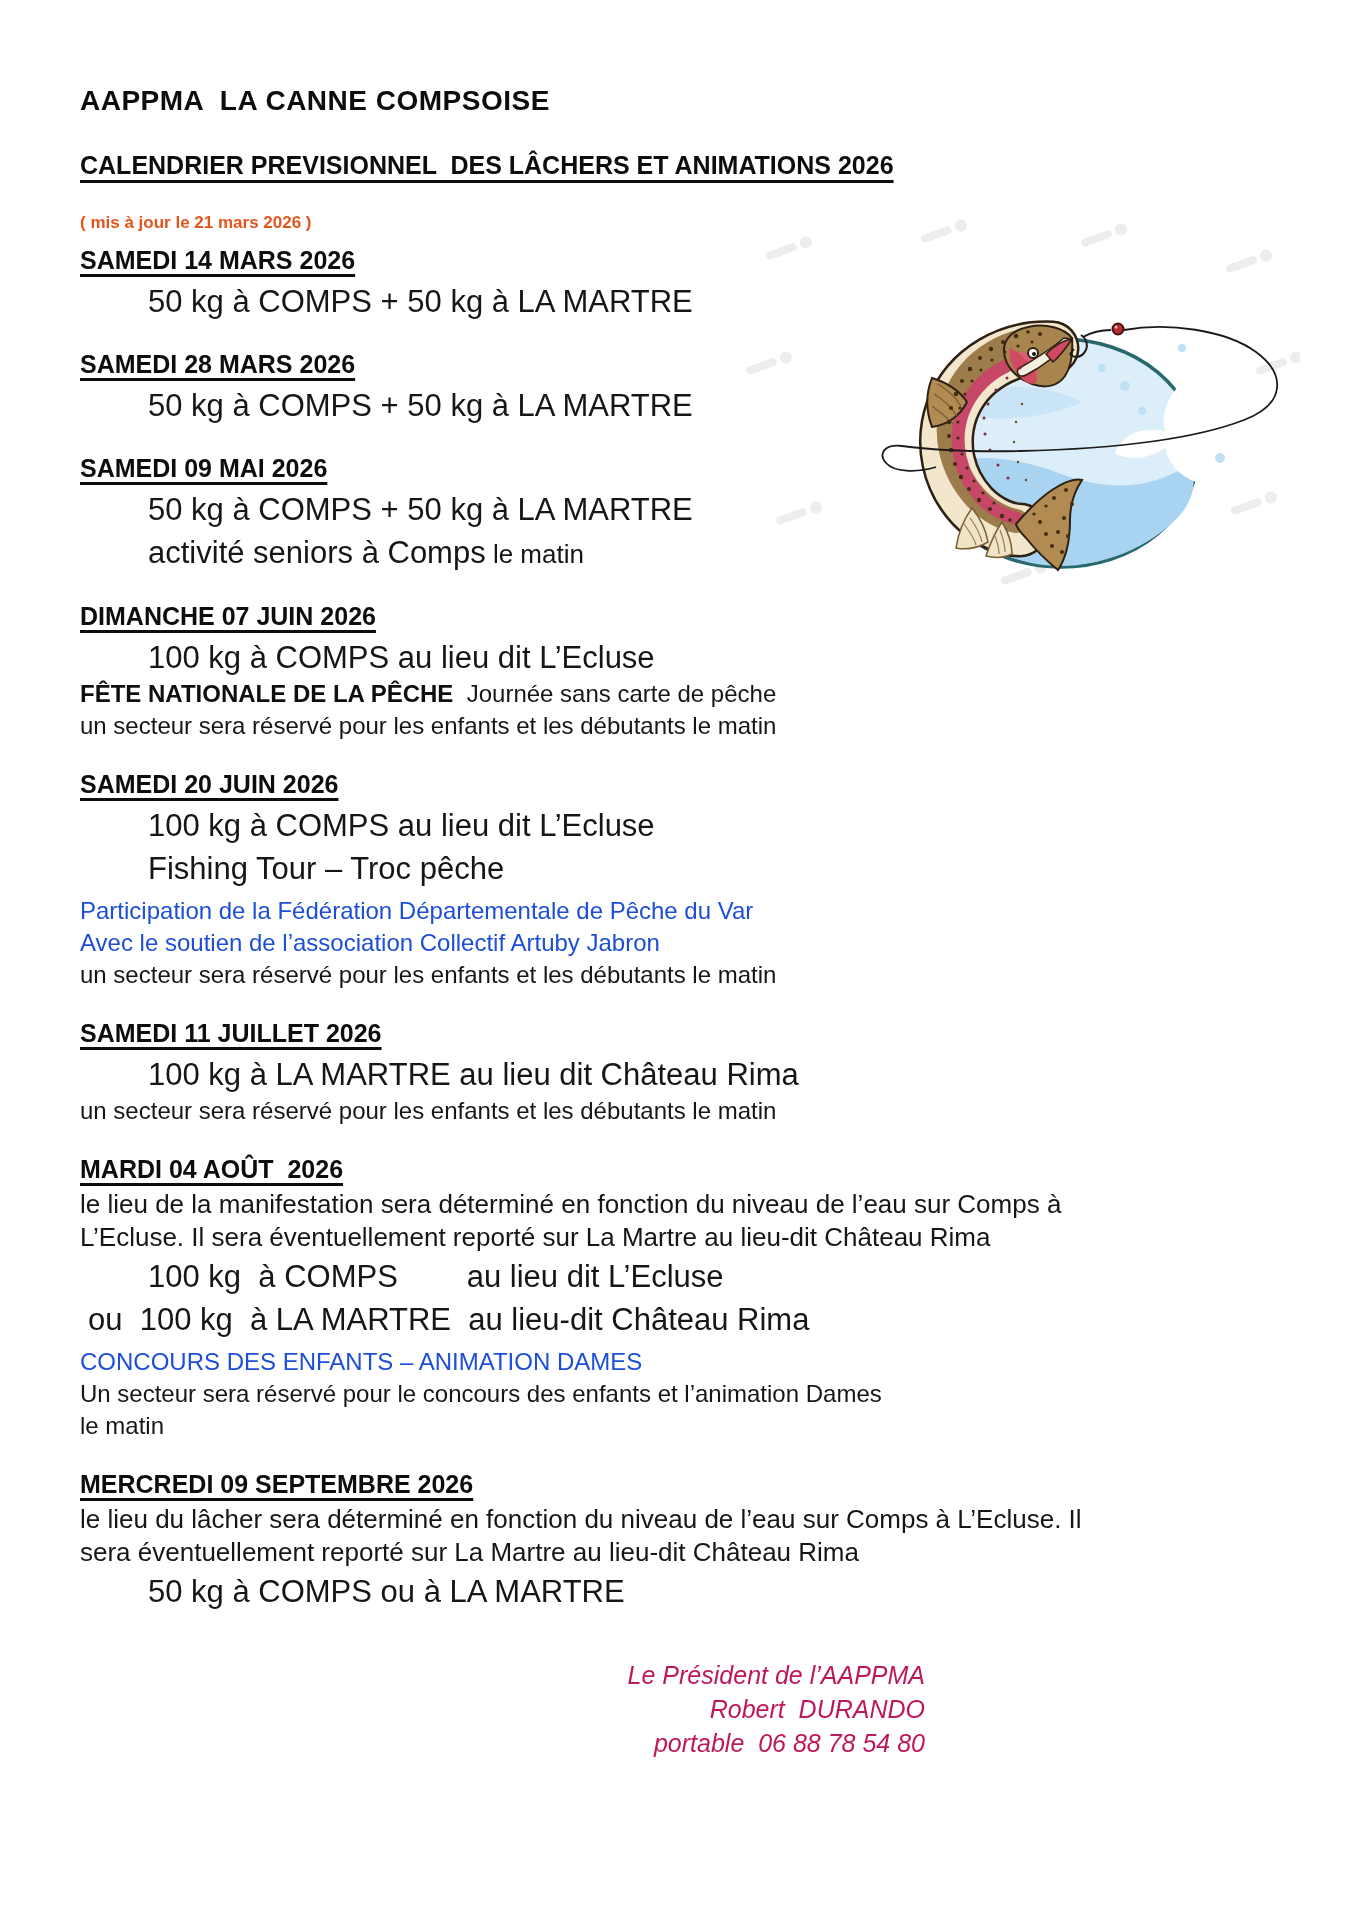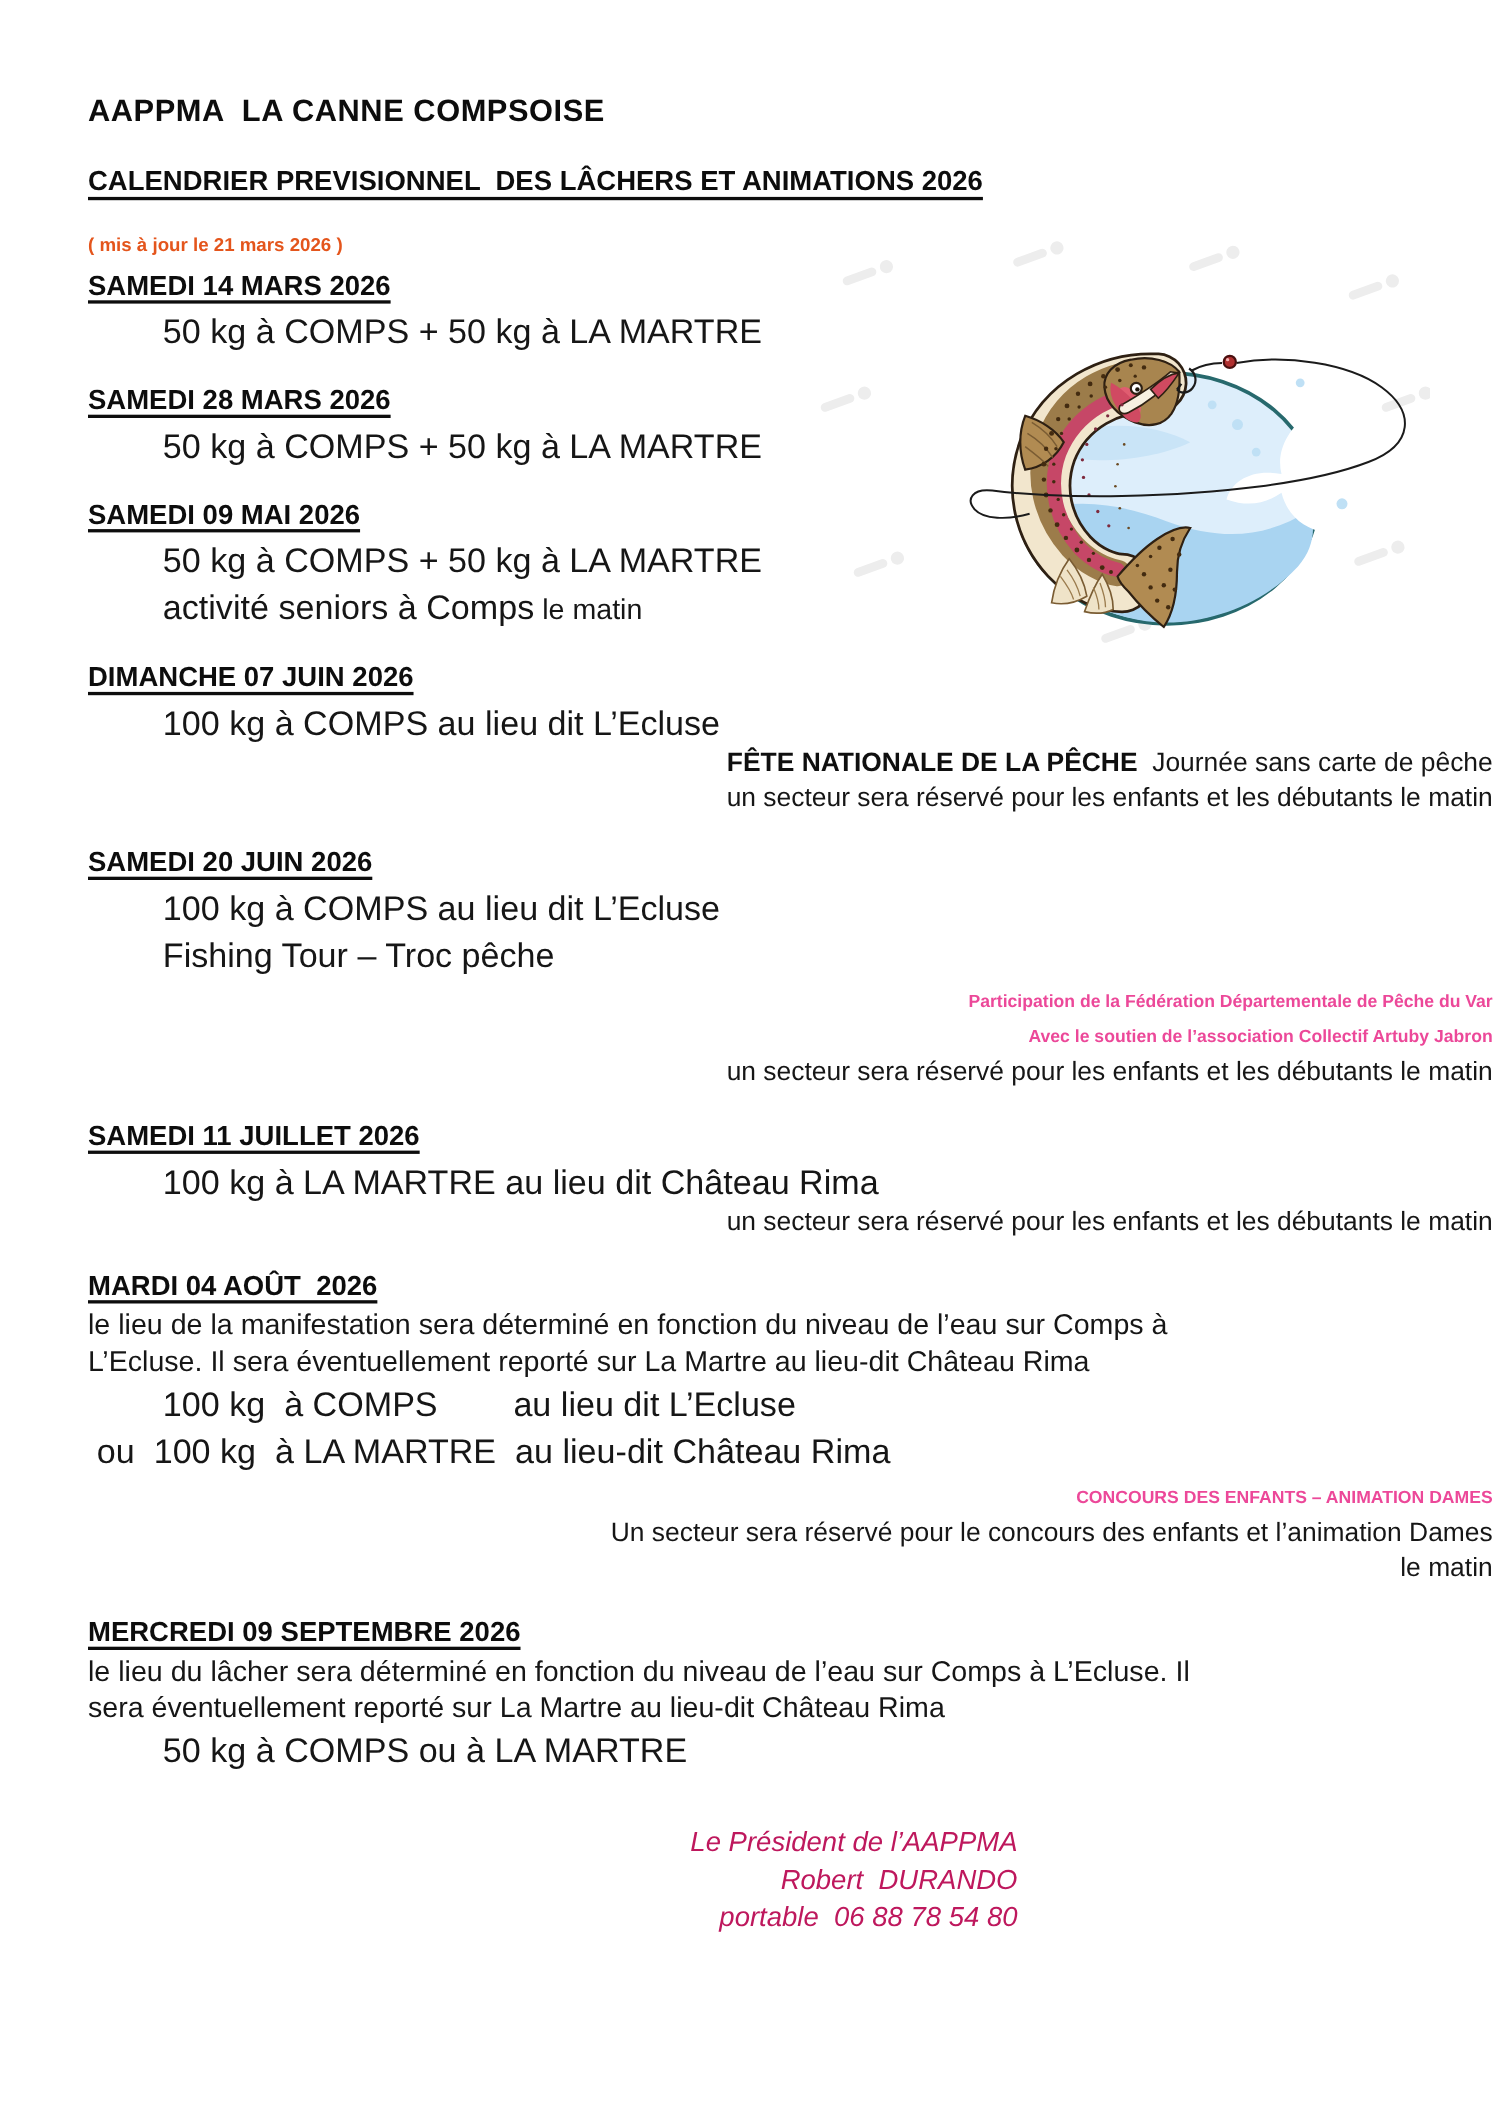--- a/index.html
+++ b/index.html
@@ -21,25 +21,25 @@
   .sections{margin-top:10px;}
   .section{margin-top:27px;}
   .section:first-child{margin-top:8px;}
   .sec-h{margin:0;font-size:25px;font-weight:bold;line-height:30px;color:#0d0d0d;
          text-decoration:underline;text-decoration-thickness:3px;text-underline-offset:5px;display:inline-block;}
   .sec-h-wrap{line-height:30px;}
   .big{font-size:31px;line-height:40px;margin-top:3px;color:#161616;}
   .big-small{font-size:26px;}
   .note{font-size:24px;line-height:32px;color:#161616;}
   .note-b{font-weight:bold;color:#0f0f0f;}
-  .bnote{font-size:16px;line-height:32px;font-weight:bold;color:#ec4899;}
+  .bnote{font-size:24px;line-height:32px;font-weight:normal;color:#1d4ed8;}
   .notes-gap{margin-top:6px;}
   .bodyline{font-size:26px;line-height:33px;color:#161616;}
   .ind-big{margin-left:68px;}
-  .ind-note{text-align:right;}
+  .ind-note{}
   .ind-ou{margin-left:8px;}
   .signature{margin-top:46px;margin-left:415px;width:430px;text-align:right;
              font-style:italic;font-size:25px;line-height:34px;color:#be185d;}
   .logo-wrap{position:absolute;left:720px;top:218px;width:580px;height:380px;}
 </style>
 </head>
 <body>
 
 <div class="page">
 

